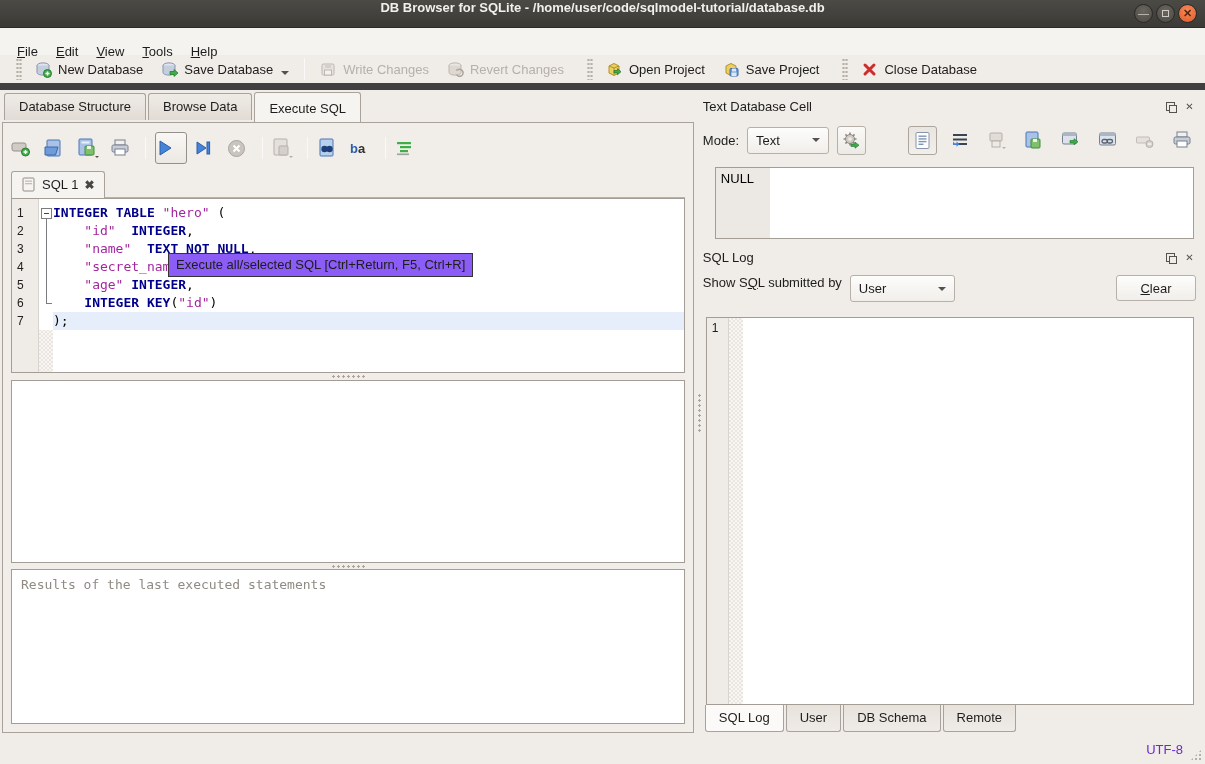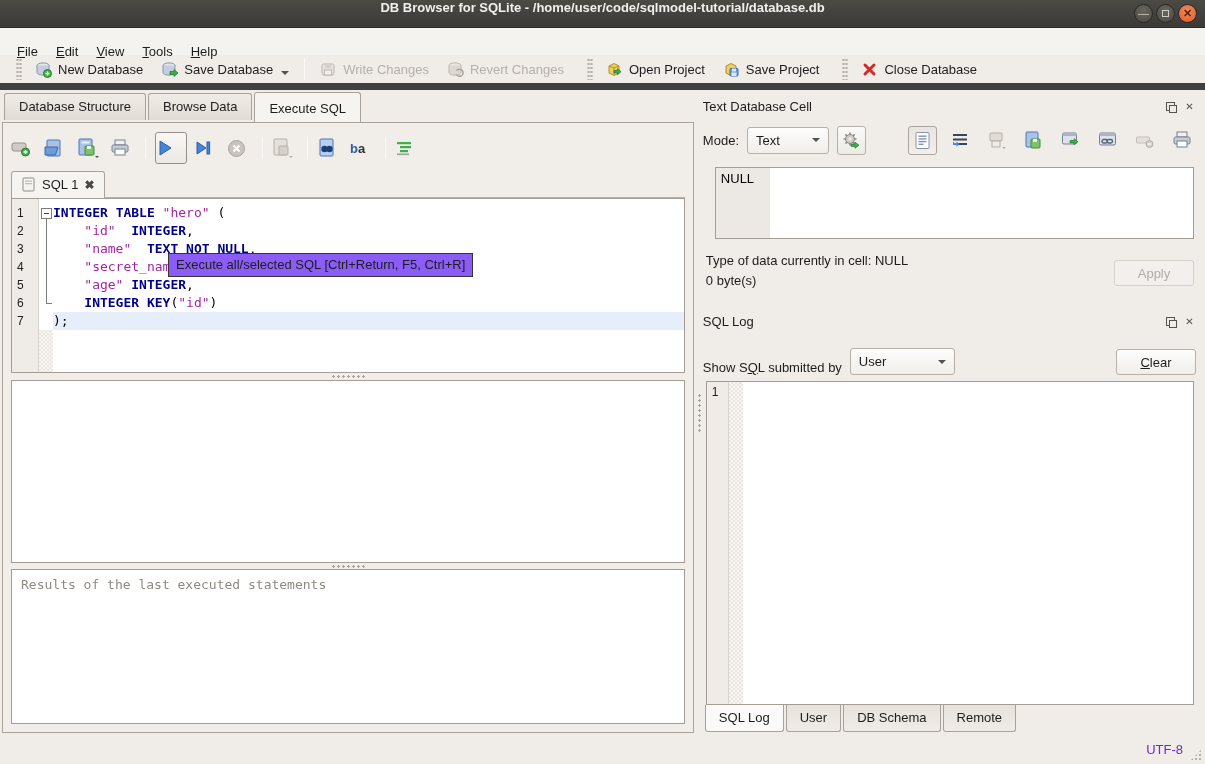--- a/index.html
+++ b/index.html
@@ -114,21 +114,21 @@
   .cell-gutter { position:absolute; left:0; top:0; bottom:0; width:54px; background:#ece8e3; }
   .cell-null { position:absolute; left:5px; top:3px; color:#000; }
 
   .cellinfo-row { flex:none; padding:14px 2px 10px 3px; display:flex; }
   .cellinfo-text { flex:1; }
   .cellinfo-text div { margin-bottom:5px; }
   .btn { min-width:80px; height:26px; border:1px solid #b6b0a8; border-radius:3px; background:linear-gradient(#fdfdfc,#f1eeea);
          display:flex; align-items:center; justify-content:center; padding:0 12px; }
   .btn.disabled { color:#b2ada7; background:#f2efec; border-color:#d5d0c9; }
 
-  .log-filter-row { height:42px; display:flex; align-items:flex-end; gap:8px; flex:none; padding-top:6px; }
+  .log-filter-row { height:42px; display:flex; align-items:flex-start; gap:8px; flex:none; padding-top:6px; }
   .log-box { flex:1; border:1px solid #a39d95; background:#fff; display:flex; overflow:hidden; margin:6px 2px 0 3px; }
   .log-gutter { width:22px; background:#efebe6; border-right:1px solid #d8d3cc; padding:3px 0 0 5px; font-size:12px; }
   .log-fold { width:14px; background:repeating-conic-gradient(#eae6e1 0% 25%, #f8f5f2 0% 50%) 0 0 / 4px 4px; }
   .log-text { flex:1; }
 
   .bottom-tabs { height:30px; flex:none; display:flex; align-items:flex-start; padding-left:2px; }
   .btab { padding:5px 13px 6px; border:1px solid #a9a29a; border-top:none; background:linear-gradient(#e7e2dc,#efebe6);
           margin-right:2px; border-radius:0 0 3px 3px; }
   .btab.active { background:#fbfaf9; }
 
@@ -504,27 +504,20 @@
               <rect x="5" y="11" width="10" height="6" fill="#fff" stroke="#77808f"></rect>
             </svg>
         </div>
       </div>
 
       <div class="cell-box">
         <div class="cell-gutter"></div>
         <span class="cell-null">NULL</span>
       </div>
 
-      <div class="cellinfo-row">
-        <div class="cellinfo-text">
-          <div>Type of data currently in cell: NULL</div>
-          <div>0 byte(s)</div>
-        </div>
-        <div class="btn disabled" style="align-self:center;">Apply</div>
-      </div>
 
       <div class="dock-title" style="margin-top:6px;">
         <span class="t">SQL Log</span>
         <div class="dock-btns">
           <div class="dk-btn">
               <span class="dk-float"></span>
             </div>
           <div class="dk-btn">✕</div>
         </div>
       </div>

